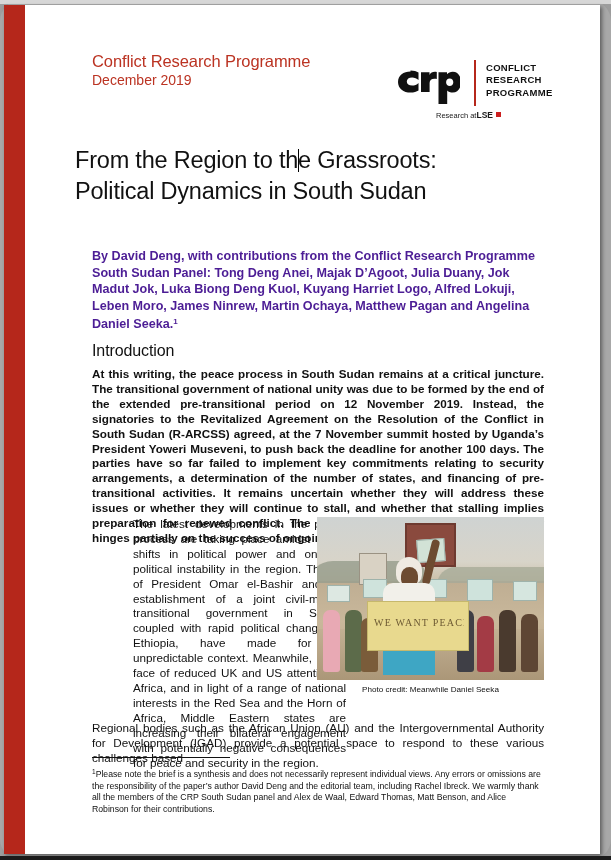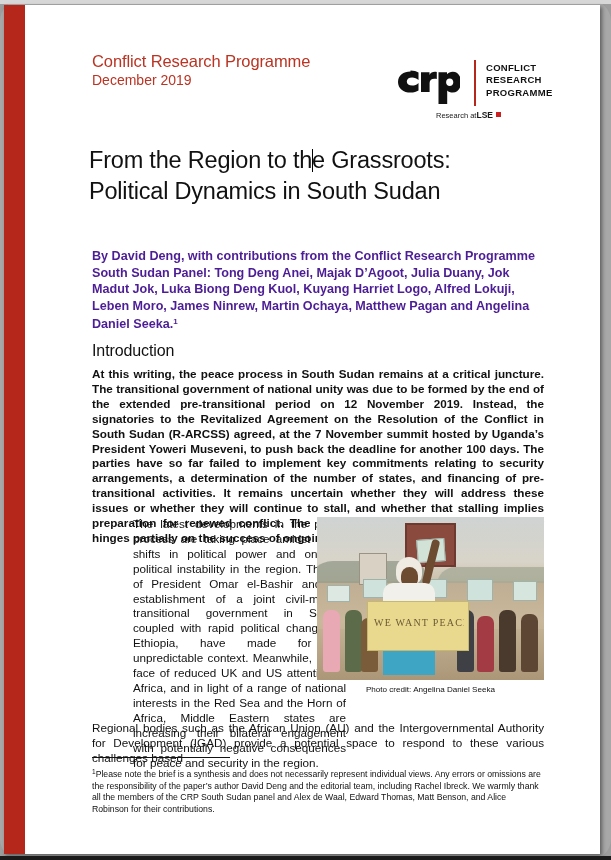--- a/index.html
+++ b/index.html
@@ -125,21 +125,21 @@
     display: inline-block;
     width: 5px; height: 5px;
     background: #cc1f1f;
     margin-left: 3px;
     vertical-align: 1px;
   }
 
   
   #doc-title {
     position: absolute;
-    left: 85px;
+    left: 71px;
     top: 140px;
     width: 460px;
     color: #111;
     font-size: 23.5px;
     font-weight: 400;
     line-height: 31px;
     letter-spacing: -0.2px;
   }
   .caret {
     display: inline-block;
@@ -400,21 +400,21 @@
         <div class="lead-head"></div>
         <div class="lead-face"></div>
         <div class="lead-body"></div>
         <div class="lead-belt"></div>
 
         <div class="banner">
           <div class="txt">WE WANT PEACE NOW</div>
         </div>
       </div>
       <div id="photo-caption">
-        <div>Photo credit: Angelina Daniel Seeka</div>
+        <div>Photo credit: Meanwhile Daniel Seeka</div>
       </div>
     </div>
 
     <div id="footnote-rule"></div>
     <div id="footnote">
       <sup>1</sup><span>Please note the brief is a synthesis and does not necessarily represent individual views. Any errors or omissions are the responsibility of the paper’s author David Deng and the editorial team, including Rachel Ibreck. We warmly thank all the members of the CRP South Sudan panel and Alex de Waal, Edward Thomas, Matt Benson, and Alice Robinson for their contributions.</span>
     </div>
 
   </div>
 

